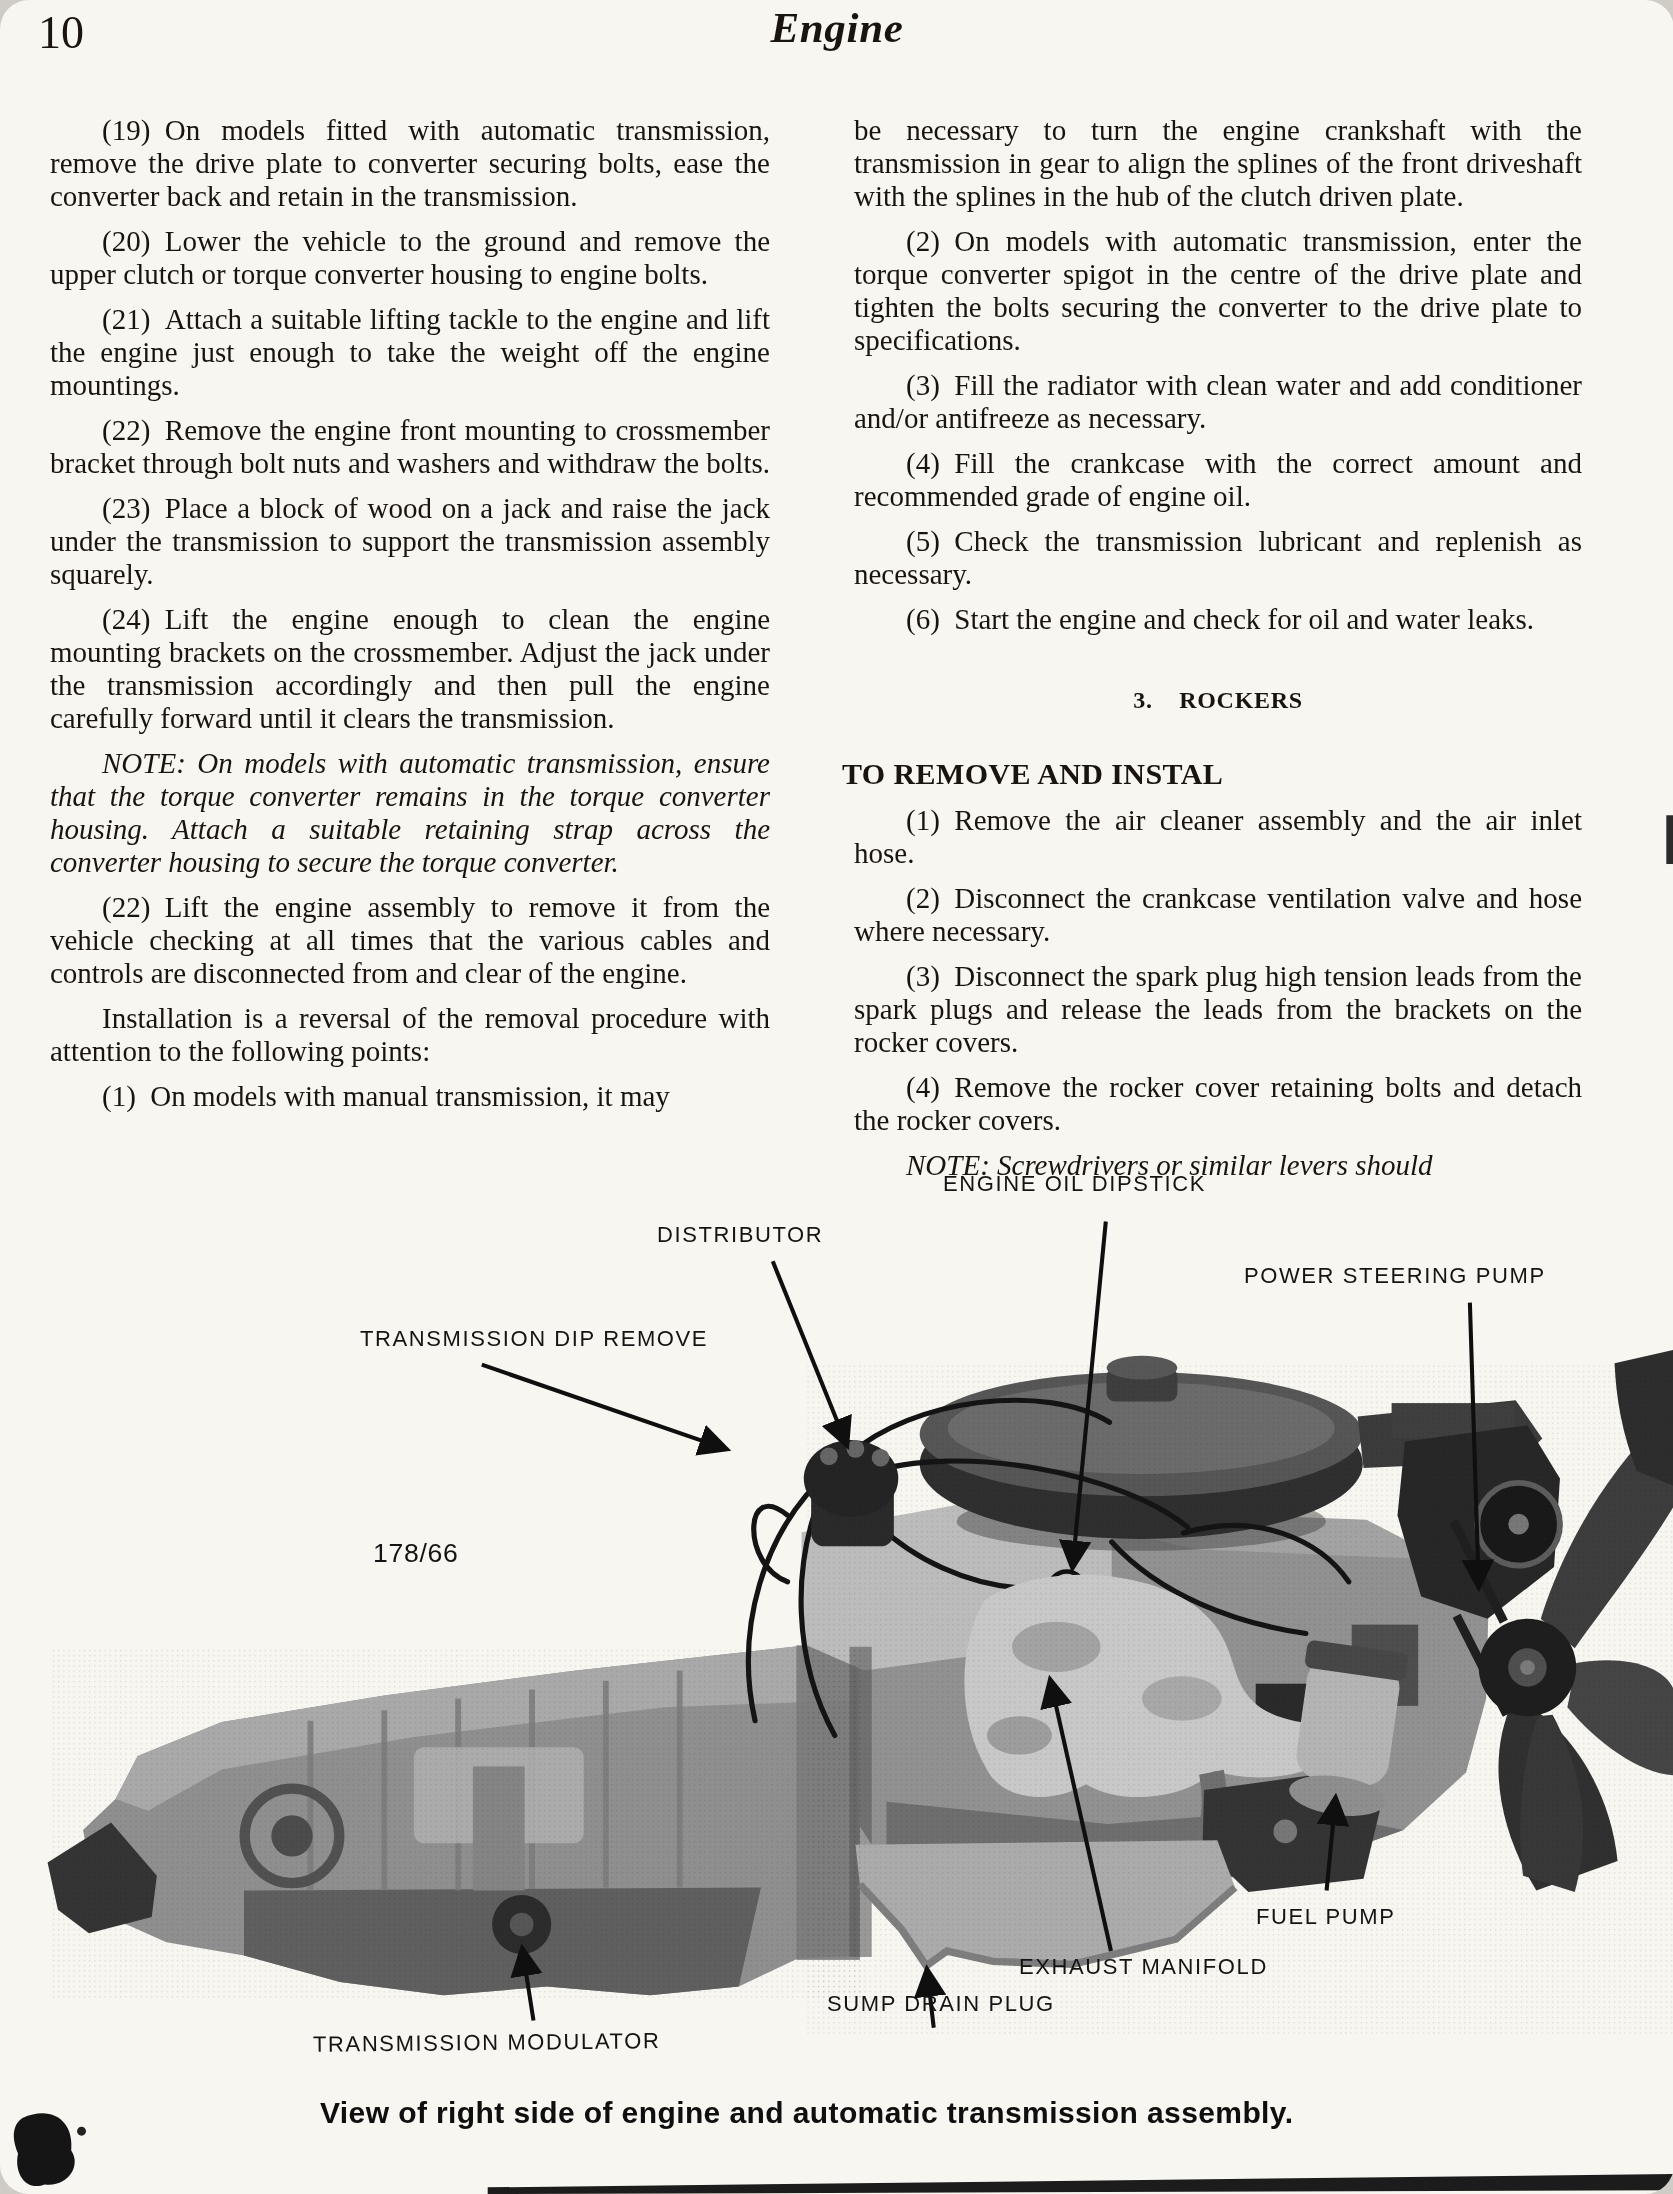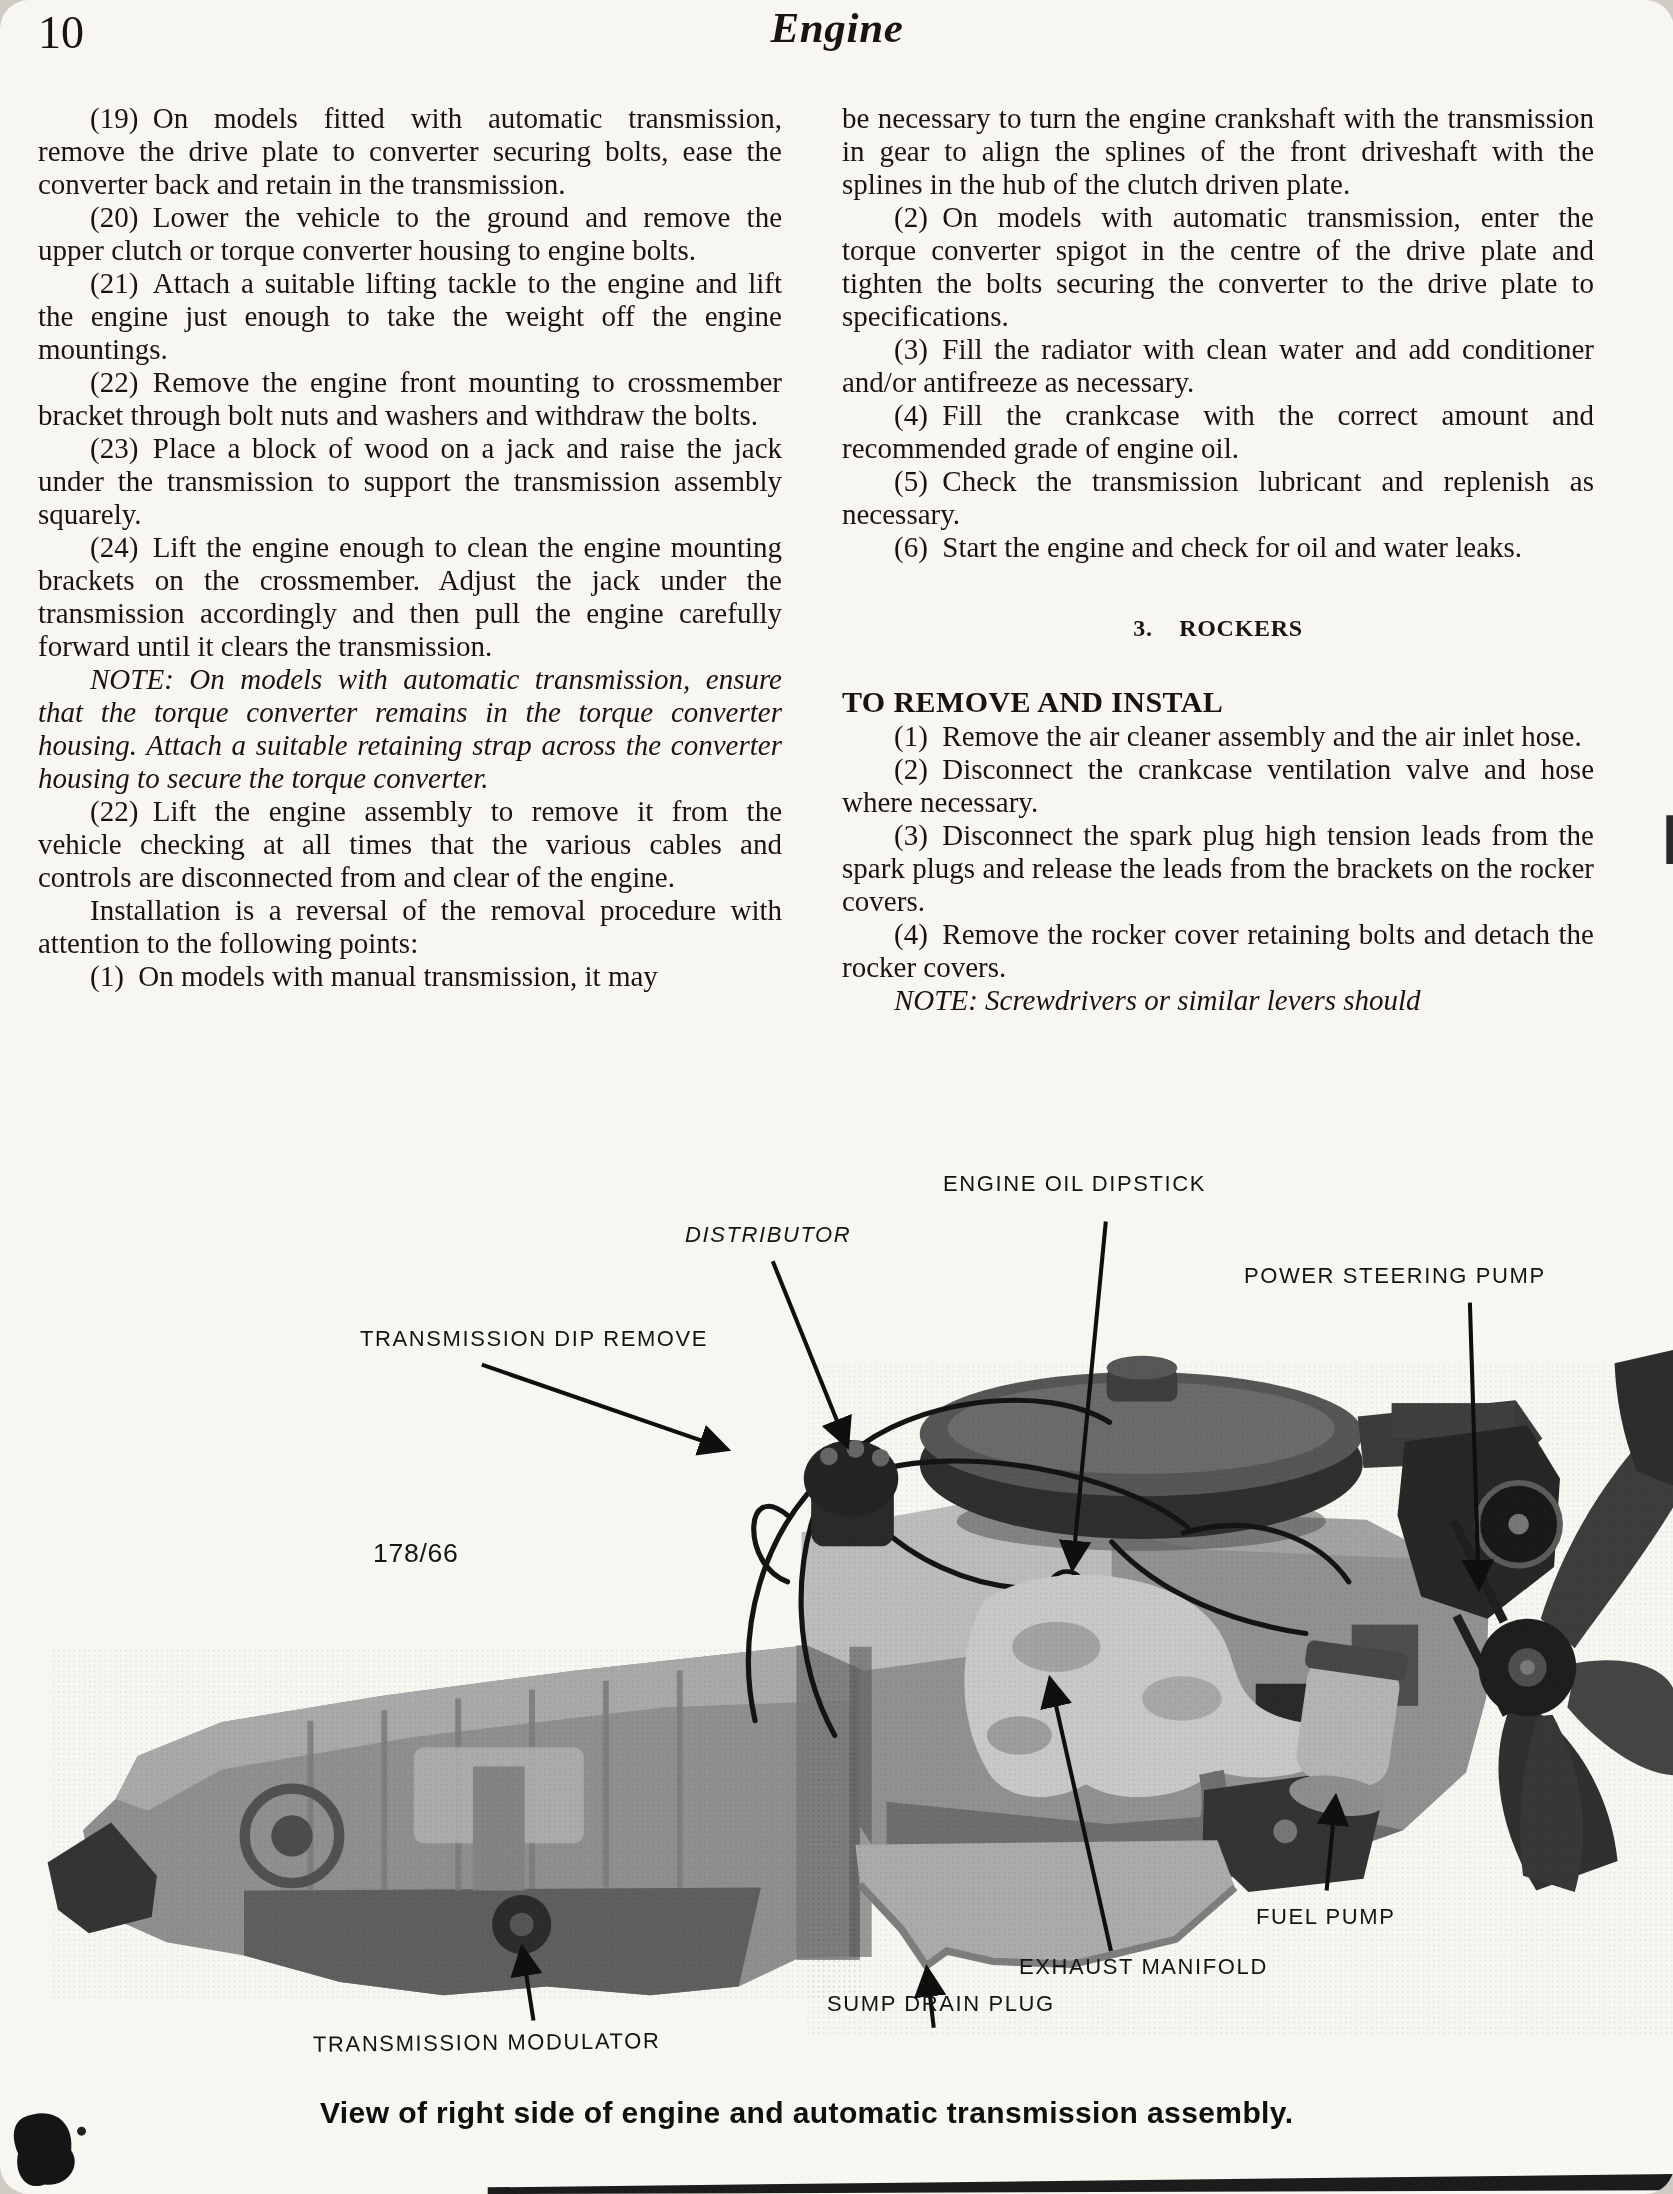--- a/index.html
+++ b/index.html
@@ -4,21 +4,21 @@
 <style>
   html,body{margin:0;padding:0;background:#cfccc5;}
   .page{position:relative;width:1674px;height:2194px;background:#f8f6f1;
         font-family:"Liberation Serif",serif;color:#1a1410;overflow:hidden;border-radius:29px;}
   .page-num{position:absolute;left:38px;top:10.3px;font-size:46px;line-height:1;z-index:2;}
   .page-title{position:absolute;left:0;top:3px;width:1674px;text-align:center;
         font-size:43px;font-style:italic;font-weight:600;letter-spacing:0.7px;z-index:2;}
   .col{position:absolute;top:102px;font-size:29px;line-height:33px;text-align:justify;z-index:2;}
   .col-left{left:38px;width:744px;}
   .col-right{left:842px;width:752px;}
-  .col p{margin:0;text-indent:52px;}
+  .col p{margin:12px;text-indent:52px;}
   p.cont{text-indent:0;}
   .note1{font-style:italic;margin:31px 83px 17.7px 71px;text-indent:0;}
   .note2{font-style:italic;margin:22px 0 0 89px;text-indent:0;text-align:left;white-space:nowrap;}
   .rockers{margin:46px 0 0 0;font-size:24px;font-weight:bold;text-align:center;
         letter-spacing:0.7px;line-height:37px;}
   .rockers .gap{display:inline-block;width:26.6px;}
   .subhead{margin:37px 0 0 0;font-size:30px;font-weight:bold;text-align:left;
         letter-spacing:0.4px;line-height:36px;}
   .fig-label{position:absolute;font-family:"Liberation Sans",sans-serif;font-size:22px;
         letter-spacing:1.6px;color:#141414;white-space:nowrap;z-index:2;}
@@ -198,21 +198,21 @@
 
     <g>
       <path d="M30,2868 C70,2850 100,2872 96,2912 C110,2932 92,2962 60,2958 C36,2968 18,2944 24,2916 C14,2892 18,2876 30,2868 Z" fill="#151515"></path>
       <circle cx="110" cy="2886" r="6" fill="#222"></circle>
       <path d="M660,2962 L2266,2944 L2266,2966 L660,2971 Z" fill="#1c1c1c"></path>
       <rect x="2256" y="1104" width="10" height="66" fill="#2a2a2a"></rect>
     </g>
   </svg>
 
   <div class="fig-label" style="left:943px;top:1171px;">ENGINE OIL DIPSTICK</div>
-  <div class="fig-label" style="left:685px;top:1222px;font-style:italic;">DISTRIBUTOR</div>
+  <div class="fig-label" style="left:657px;top:1222px;">DISTRIBUTOR</div>
   <div class="fig-label" style="left:1244px;top:1263px;">POWER STEERING PUMP</div>
   <div class="fig-label" style="left:360px;top:1326px;">TRANSMISSION DIP REMOVE</div>
   <div class="fig-label fig-number" style="left:373px;top:1538px;">178/66</div>
   <div class="fig-label" style="left:1256px;top:1904px;">FUEL PUMP</div>
   <div class="fig-label" style="left:1019px;top:1954px;">EXHAUST MANIFOLD</div>
   <div class="fig-label" style="left:313px;top:2030px;transform:rotate(-0.6deg);">TRANSMISSION MODULATOR</div>
   <div class="fig-label" style="left:827px;top:1991px;">SUMP DRAIN PLUG</div>
   <div class="caption" style="left:320px;top:2096px;">View of right side of engine and automatic transmission assembly.</div>
 
 </div>

